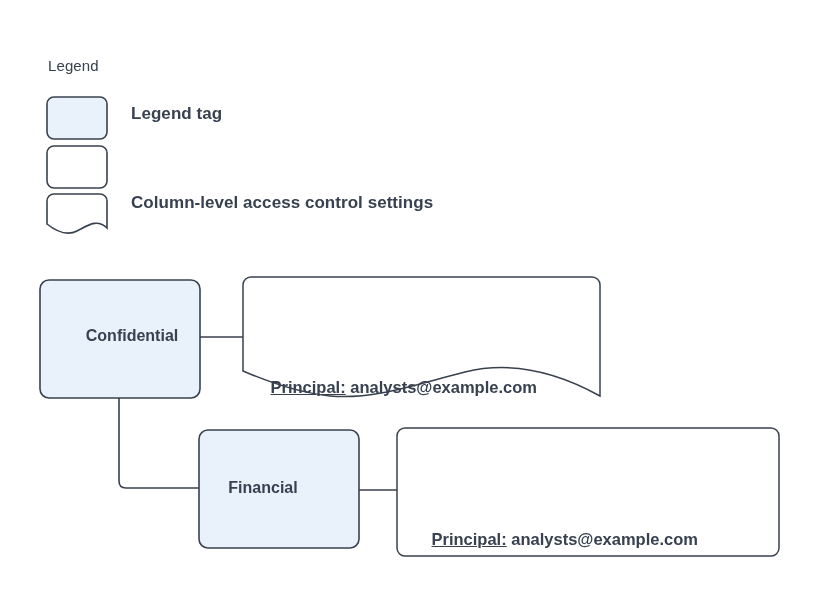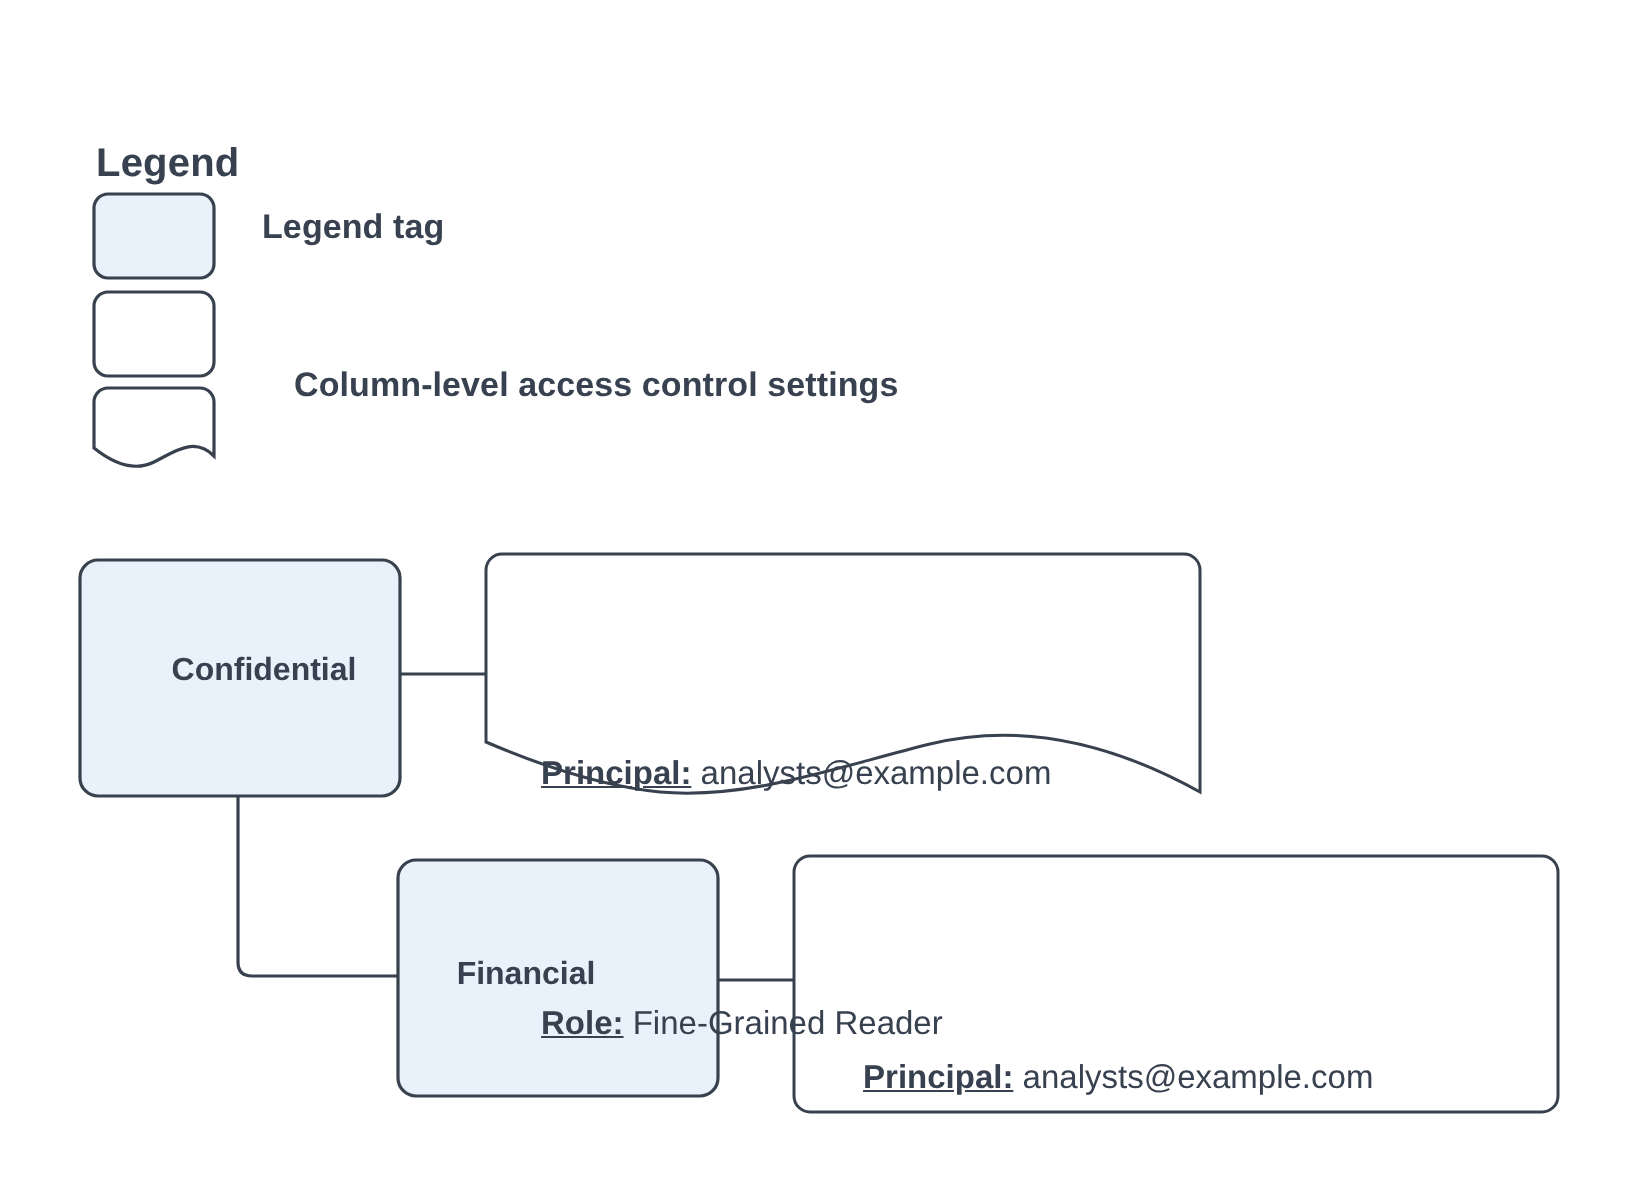--- a/index.html
+++ b/index.html
@@ -40,35 +40,35 @@
   
   .txt {
     position: absolute;
     white-space: pre;
     color: #37414f;
     line-height: 1.0;
   }
 
   #legend-title {
     left: 48px;
-    top: 72px;
-    font-size: 20px;
-    font-weight: bold;
+    top: 58px;
+    font-size: 15px;
+    font-weight: normal;
     letter-spacing: 0.1px;
   }
 
   .legend-label {
     left: 131px;
     font-size: 17px;
     font-weight: bold;
     letter-spacing: 0.05px;
   }
   #legend-label-0 { top: 105px; }
   #legend-label-1 { top: 154px; }
-  #legend-label-2 { top: 184px; margin-left: 16px; }
+  #legend-label-2 { top: 194px; }
 
   
   .node-label {
     font-size: 16px;
     font-weight: bold;
     text-align: center;
   }
   #node-label-confidential {
     left: 40px;
     top: 328px;
@@ -79,21 +79,21 @@
     top: 480px;
     width: 128px;
   }
 
   
   .detail-text {
     font-size: 16.5px;
     line-height: 25px;
   }
   .detail-text .k { font-weight: bold; text-decoration: underline; }
-  .detail-text .v { font-weight: normal; }
+  .detail-text .v { font-weight: bold; }
 
   #detail-confidential-text {
     left: 243px;
     top: 300px;
     width: 352px;
   }
   #detail-financial-text {
     left: 404px;
     top: 452px;
     width: 372px;
@@ -174,23 +174,20 @@
   <div class="txt legend-label" id="legend-label-2">Column-level access control settings</div>
 
   <div class="txt node-label" id="node-label-confidential">Confidential</div>
 
   <div class="txt node-label" id="node-label-financial">Financial</div>
 
   <div class="txt detail-text" id="detail-confidential-text">
     <div>
       <span class="k">Principal:</span><span class="v"> analysts@example.com</span>
     </div>
-    <div>
-      <span class="k">Role:</span><span class="v"> Fine-Grained Reader</span>
-    </div>
   </div>
 
   <div class="txt detail-text" id="detail-financial-text">
     <div>
       <span class="k">Principal:</span><span class="v"> analysts@example.com</span>
     </div>
     
     
   </div>
 

